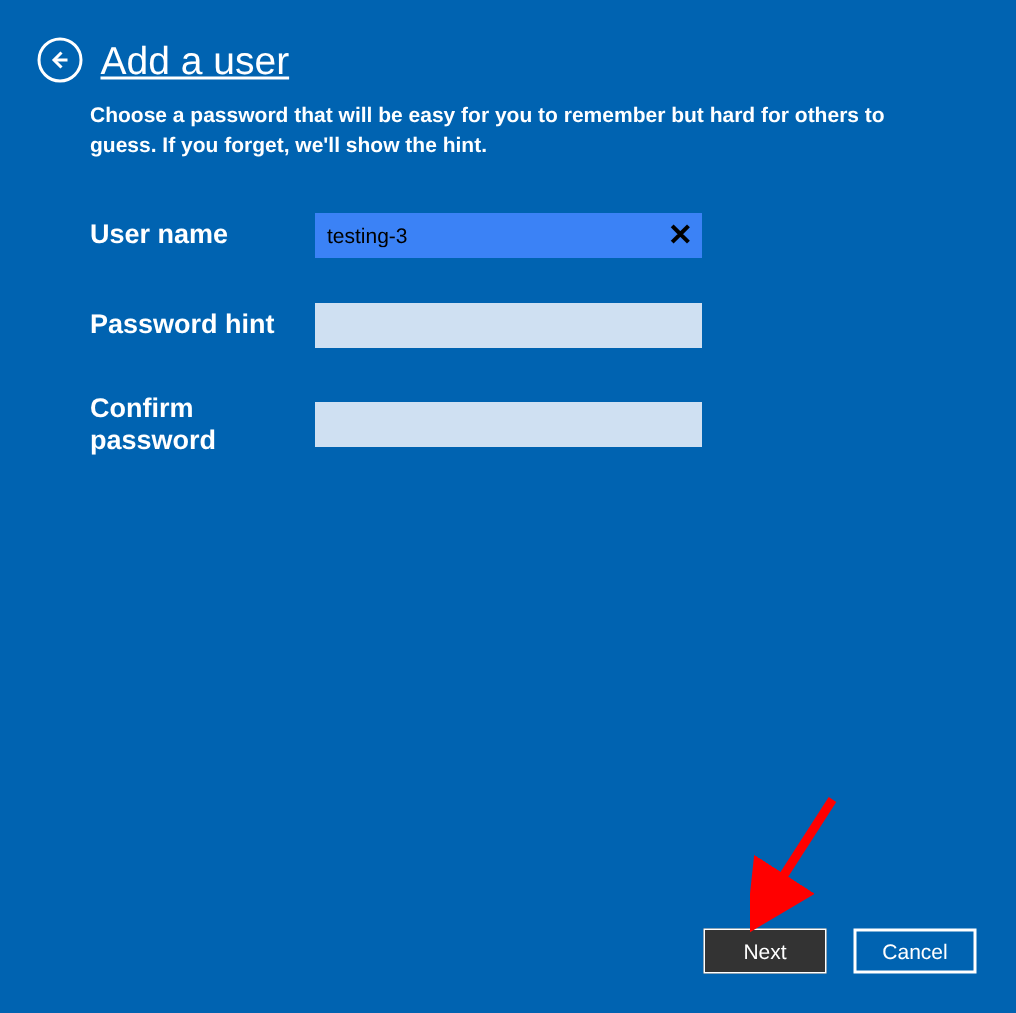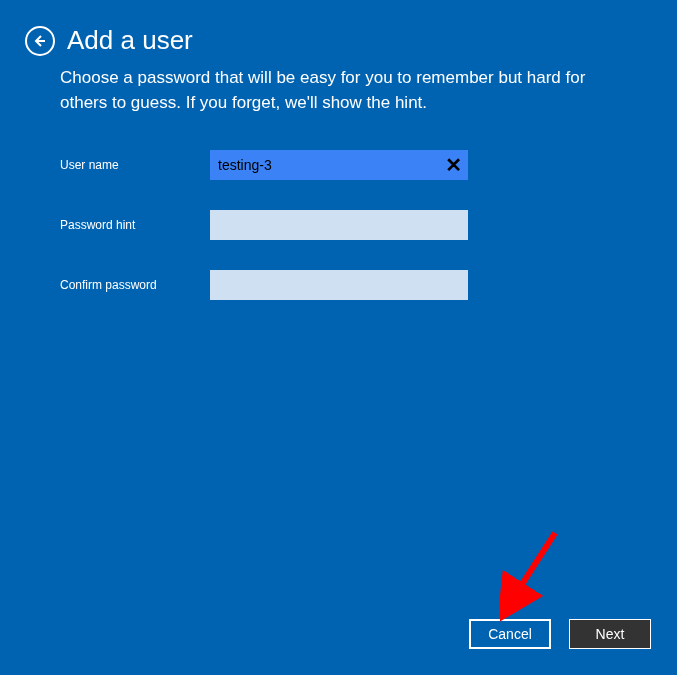--- a/index.html
+++ b/index.html
@@ -4,30 +4,30 @@
   <style>
     * { margin:0; padding:0; box-sizing:border-box; }
     body {
       width:677px; height:675px;
       background:#0063b1;
       font-family:"Segoe UI",Tahoma,sans-serif;
       color:#fff;
       position:relative;
       overflow:hidden;
     }
-    .header { display:flex; align-items:flex-end; padding:25px 25px 10px 25px; }
+    .header { display:flex; align-items:flex-start; padding:25px 25px 10px 25px;text-decoration:underline; }
     .back-btn { width:30px; height:30px; border:2px solid #fff; border-radius:50%;
       display:flex; align-items:center; justify-content:center; cursor:pointer;
       margin-right:12px; }
     .back-btn svg { display:block; }
     .title { font-size:26px; font-weight:300; }
-    .subtitle { padding:0 60px; font-size:17px; line-height:1.45; font-weight:400; }
+    .subtitle { padding:0 60px; font-size:14px; line-height:1.45; font-weight:700; }
     .form { padding:35px 60px 0 60px; }
     .row { display:flex; align-items:center; margin-bottom:30px; }
-    .label { width:150px; font-size:12px; }
+    .label { width:150px; font-size:18px;font-weight:bold; }
     .field { position:relative; }
     .field input {
       width:258px; height:30px; border:none; padding:0 30px 0 8px;
       font-size:14px; font-family:inherit; outline:none;
     }
     .field input.active { background:#3b82f6; color:#000; }
     .field input.dimmed { background:#cfe0f2; }
     .clear-x { position:absolute; right:6px; top:50%; transform:translateY(-50%);
       font-size:20px; color:#000; cursor:pointer; line-height:1; font-weight:bold; }
     .footer { position:absolute; bottom:26px; right:26px; display:flex; gap:18px; }
@@ -76,22 +76,22 @@
   <div class="row">
     <div class="label">Confirm password</div>
     <div class="field">
       <input class="dimmed" type="password" value="" style="">
     </div>
   </div>
 
 </div>
 
 <div class="footer">
+  <div class="btn btn-primary">Next</div>
   <div class="btn btn-secondary">Cancel</div>
-  <div class="btn btn-primary">Next</div>
 </div>
 
 <svg class="arrow" width="70" height="100">
   <defs>
     <marker id="ah" markerWidth="8" markerHeight="8" refX="4" refY="4" orient="auto">
       <polygon points="0,0 8,4 0,8" fill="#ff0000"></polygon>
     </marker>
   </defs>
   <line x1="55" y1="5" x2="10" y2="75" stroke="#ff0000" stroke-width="6" marker-end="url(#ah)"></line>
 </svg>

